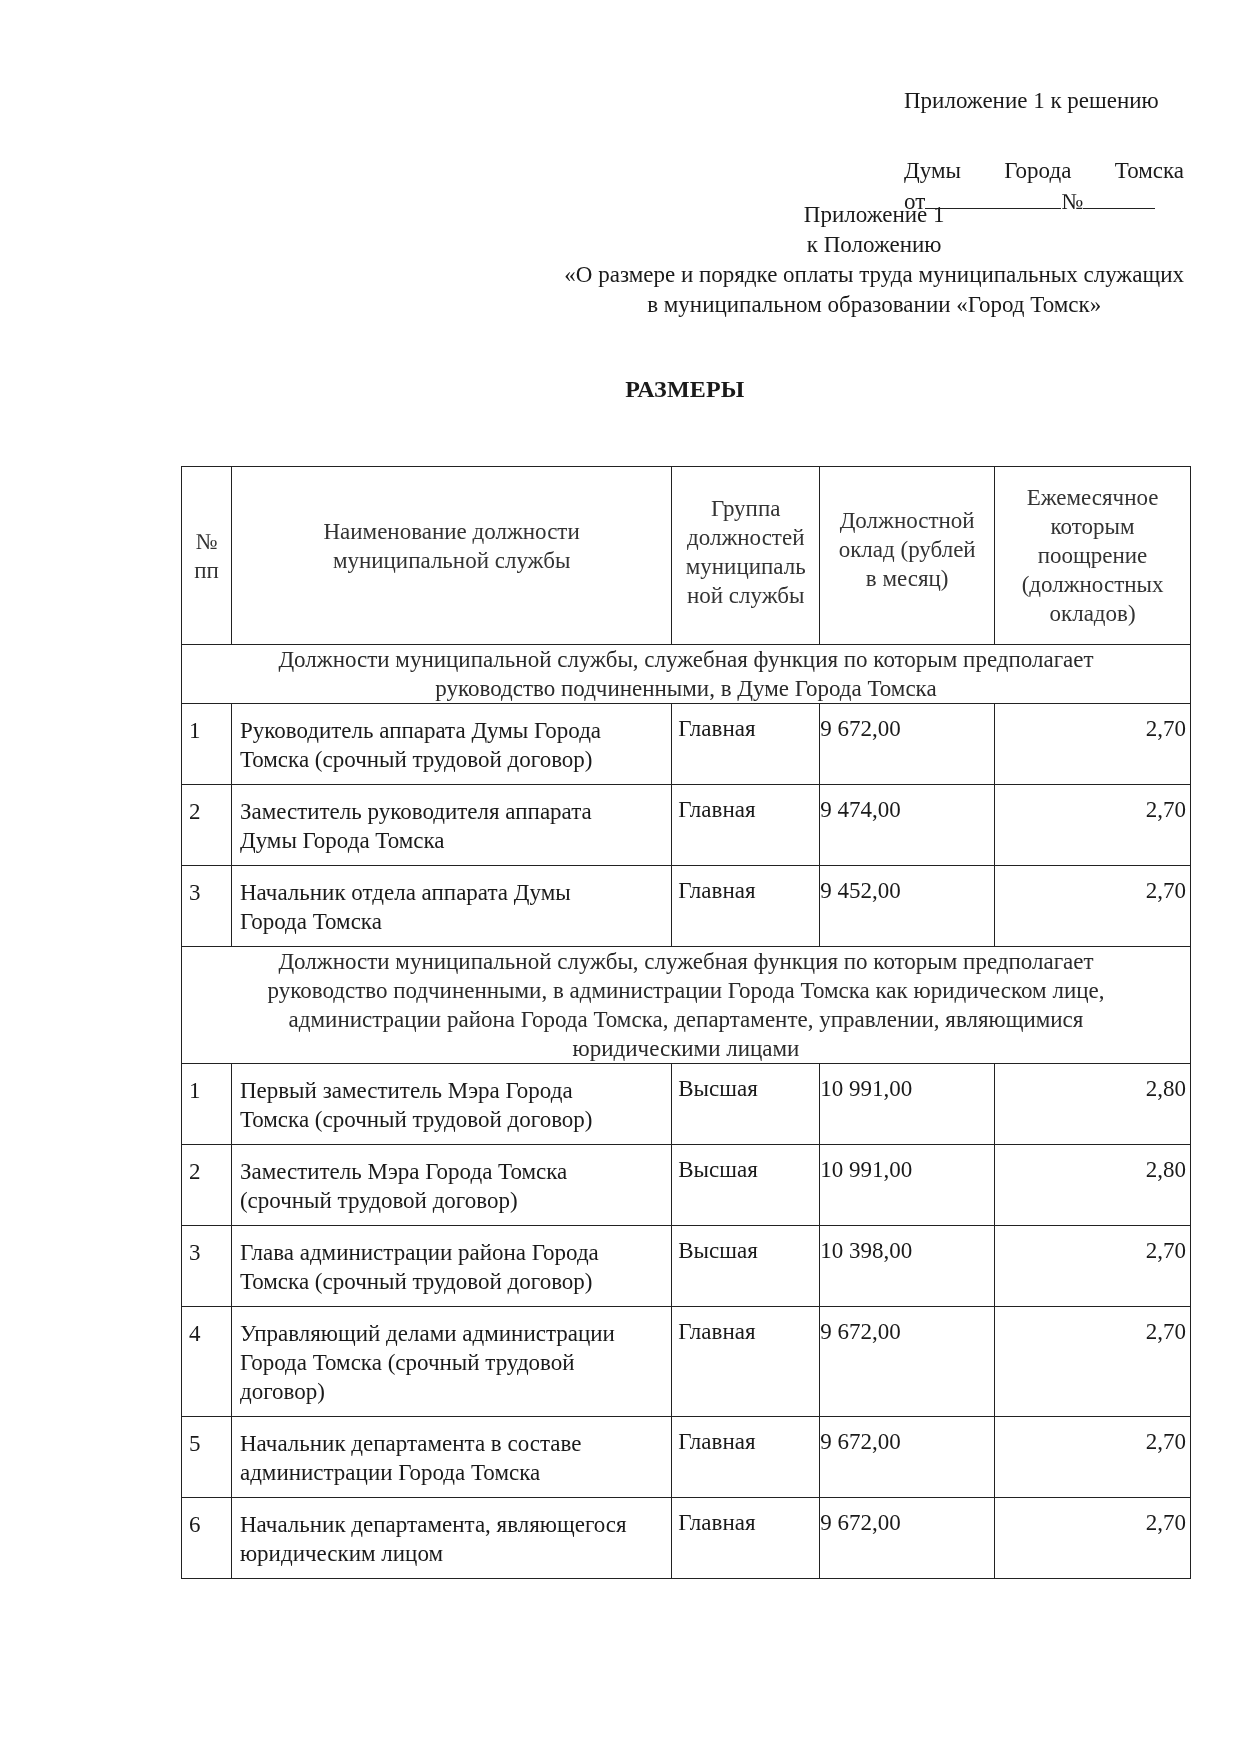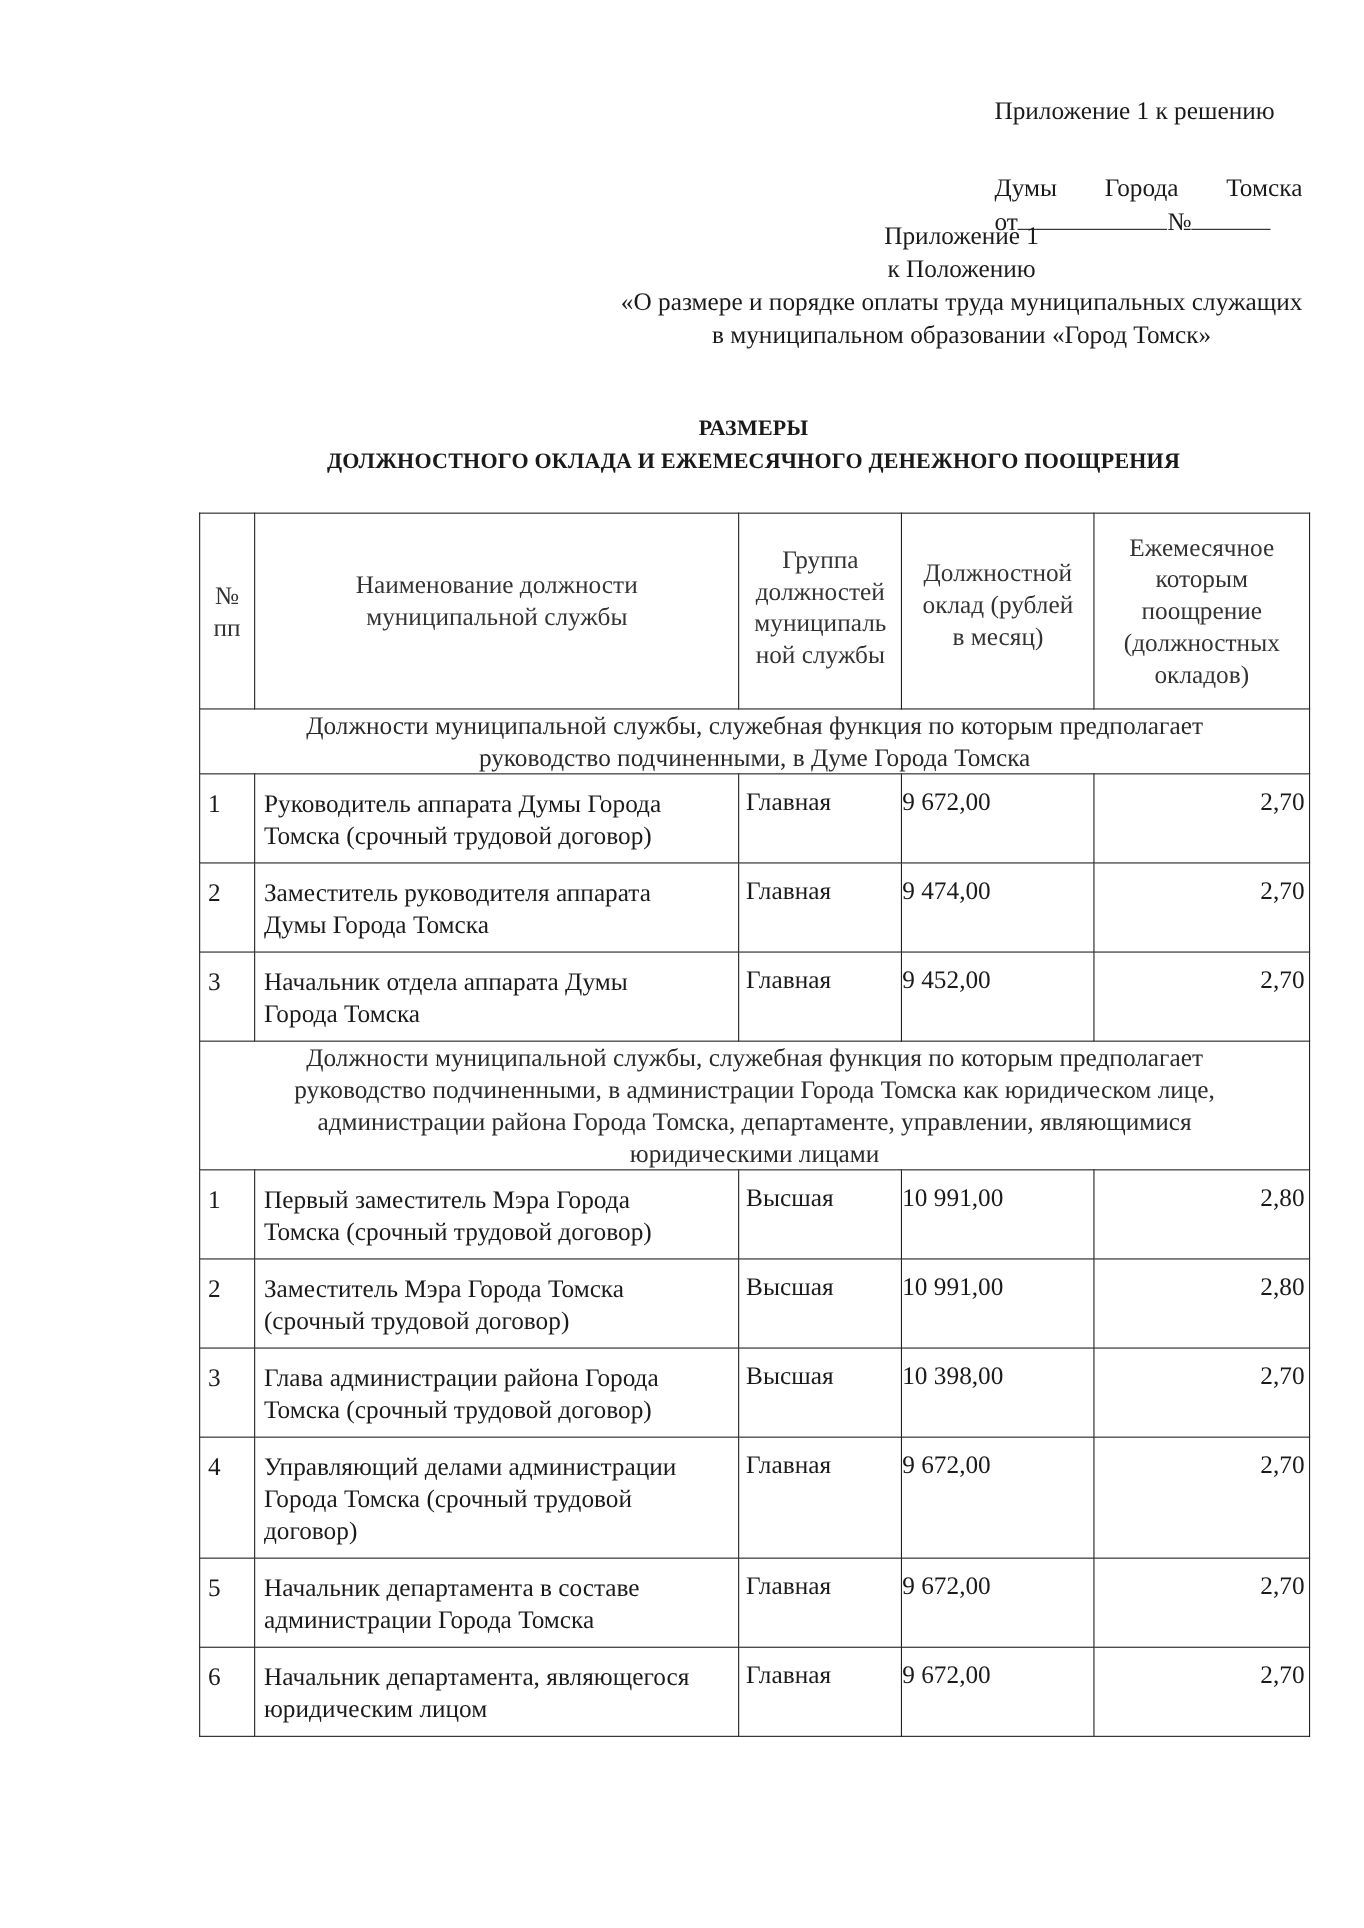--- a/index.html
+++ b/index.html
@@ -44,21 +44,21 @@
       line-height: 30px;
       margin-left: 24px;
     }
     .title {
       position: absolute;
       left: 180px;
       top: 374px;
       width: 1010px;
       text-align: center;
       font-weight: bold;
-      font-size: 20px;
+      font-size: 24px;
       line-height: 30px;
       letter-spacing: 0.2px;
     }
     table.salary {
       position: absolute;
       left: 181px;
       top: 466px;
       width: 1010px;
       border-collapse: collapse;
       font-size: 23px;
@@ -111,21 +111,20 @@
 
 <div class="appendix2">
   <div>Приложение 1</div>
   <div>к Положению</div>
   <div>«О размере и порядке оплаты труда муниципальных служащих</div>
   <div>в муниципальном образовании «Город Томск»</div>
 </div>
 
 <div class="title">
   <div>РАЗМЕРЫ</div>
-  <div>ДОЛЖНОСТНОГО ОКЛАДА И ЕЖЕМЕСЯЧНОГО ДЕНЕЖНОГО ПООЩРЕНИЯ</div>
 </div>
 
 <table class="salary">
   <colgroup>
     <col class="c-num">
       <col class="c-name">
       <col class="c-group">
       <col class="c-salary">
       <col class="c-bonus">
   </colgroup>

